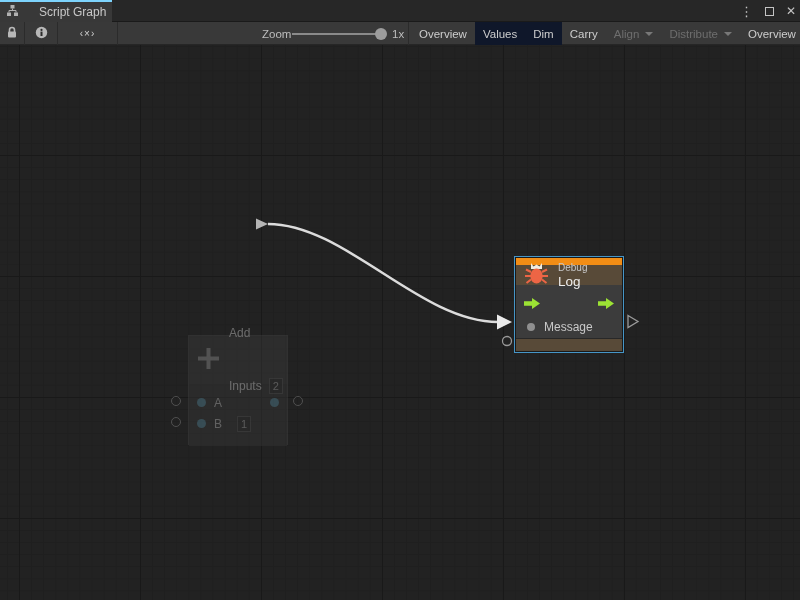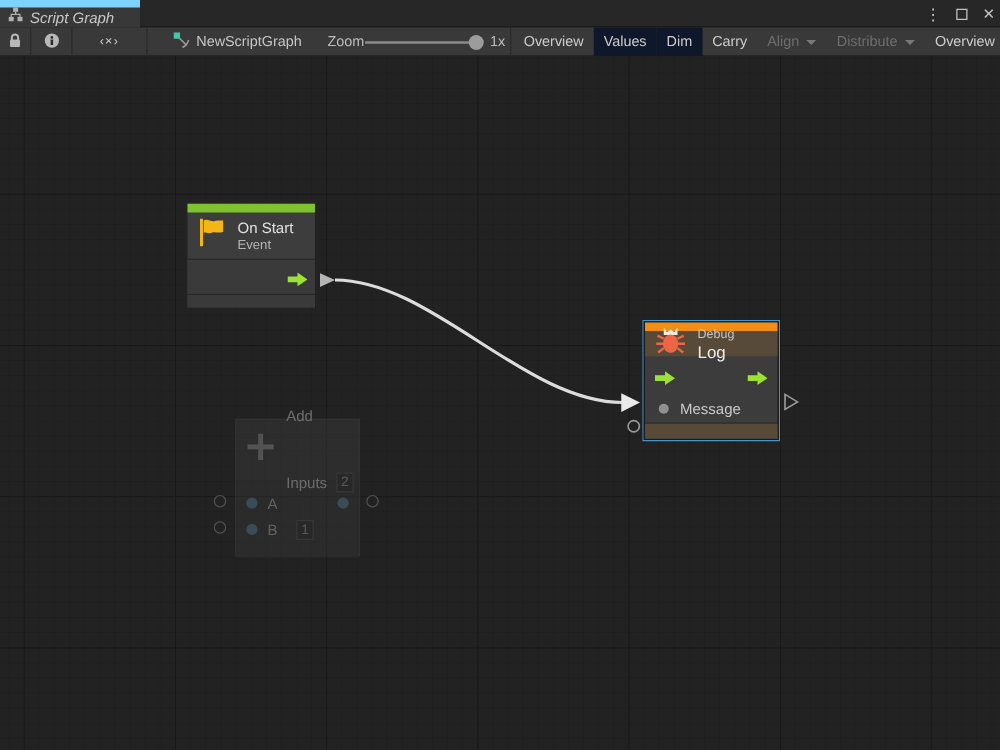--- a/index.html
+++ b/index.html
@@ -3,22 +3,22 @@
 <meta charset="utf-8">
 <style>
   * { margin:0; padding:0; box-sizing:border-box; }
   html,body { width:800px; height:600px; overflow:hidden; background:#222; }
   body { font-family:"Liberation Sans", sans-serif; color:#cfcfcf; position:relative; }
 
   
   .tabstrip { position:absolute; top:0; left:0; width:800px; height:22px;
     background:#272727; border-bottom:1px solid #1a1a1a; }
   .tab { position:absolute; top:0; left:0; width:112px; height:22px;
-    background:#383838; border-top:6px solid #7dd3fc; display:flex; align-items:center;
-    padding-left:6px; gap:5px;font-style:italic; }
+    background:#383838; border-top:2px solid #7dd3fc; display:flex; align-items:center;
+    padding-left:6px; gap:20px; }
   .tab-title { font-size:12px; color:#c8c8c8; white-space:nowrap; }
   .win-controls { position:absolute; right:4px; top:0; height:22px; display:flex;
     align-items:center; gap:12px; }
   .kebab { font-size:13px; color:#c4c4c4; line-height:1; cursor:default; }
   .maxbox { width:9px; height:9px; border:1.5px solid #c4c4c4; display:inline-block; }
   .closex { font-size:12px; color:#c4c4c4; line-height:1; }
 
   
   .toolbar { position:absolute; top:22px; left:0; width:800px; height:23px;
     background:#393939; border-bottom:1px solid #262626; font-size:11.5px; }
@@ -144,29 +144,20 @@
         <circle cx="6.5" cy="6.5" r="5.7" fill="#b8b8b8"></circle>
         <circle cx="6.5" cy="3.9" r="1.1" fill="#2b2b2b"></circle>
         <rect x="5.5" y="5.6" width="2" height="4.4" fill="#2b2b2b"></rect>
       </svg>
     </span>
   </div>
   <div class="sep" style="left:57px"></div>
   <div class="tbtn codebtn">‹×›</div>
   <div class="sep" style="left:117px"></div>
 
-  <div class="graphpick">
-    <span>
-      <svg width="14" height="14" viewBox="0 0 14 14">
-        <path d="M5,5 L11,11 M11,11 L13,7 M11,11 L8,13" stroke="#9a9a9a" stroke-width="1.3" fill="none"></path>
-        <rect x="1" y="1" width="5" height="5" fill="#43c8a8"></rect>
-      </svg>
-    </span>
-    <span>NewScriptGraph</span>
-  </div>
 
   <div class="zoomlabel">Zoom</div>
   <div class="slider"></div>
   <div class="slider-handle"></div>
   <div class="zoomval">1x</div>
   <div class="sep" style="left:408px"></div>
 
   <div class="tb-right">
     <span class="tb-btn">Overview</span>
     <span class="tb-btn active">Values</span>
@@ -190,47 +181,20 @@
   <svg class="overlay">
     <g>
       <polygon points="256,173.5 268,179 256,184.5" fill="#b5b5b5"></polygon>
       <path d="M268,179 C345,179 420,277 498,277" stroke="#dcdcdc" stroke-width="2.5" fill="none"></path>
       <polygon points="497,269.5 512,277 497,284.5" fill="#eaeaea"></polygon>
     </g>
     <circle cx="507" cy="296" r="4.5" stroke="#9a9a9a" stroke-width="1.3" fill="none"></circle>
     <polygon points="628,270.5 638,276.5 628,282.5" stroke="#9a9a9a" stroke-width="1.3" fill="none"></polygon>
   </svg>
 
-  <div class="node n-onstart">
-    <div class="node-inner">
-      <div class="strip-green"></div>
-      <div class="hdr">
-        <span>
-          <svg width="26" height="26" viewBox="0 0 26 26">
-            <rect x="4" y="2" width="2.4" height="22" fill="#f3b617"></rect>
-            <path d="M7,3.2 C10,1.6 13,4.8 16,3.8 C19,2.8 21,3.8 22.5,3.2 L22.5,12.4 C19.5,14 16.5,12.2 13.5,13.2 C10.5,14.2 8.5,12.6 7,13.2 Z" fill="#f3b617"></path>
-          </svg>
-        </span>
-        <span class="col">
-          <div class="nt">On Start</div>
-          <div class="ns">Event</div>
-        </span>
-      </div>
-      <div class="hdiv"></div>
-      <div class="bdy">
-        <span class="arrow-out">
-          <svg width="16" height="11" viewBox="0 0 16 11">
-            <path d="M0,3.2 h8 V0 l8,5.5 -8,5.5 V7.8 H0 Z" fill="#9ce234"></path>
-          </svg>
-        </span>
-      </div>
-      <div class="hdiv"></div>
-      <div class="ftr"></div>
-    </div>
-  </div>
 
   <div class="node n-debug">
     <div class="node-inner">
       <div class="strip-orange"></div>
       <div class="hdr">
         <span>
           <svg width="27" height="27" viewBox="0 0 27 27">
             <g stroke="#ed6545" stroke-width="2" fill="none">
               <path d="M8,12 L3,9.5"></path>
                 <path d="M8,16 L2,16"></path>

